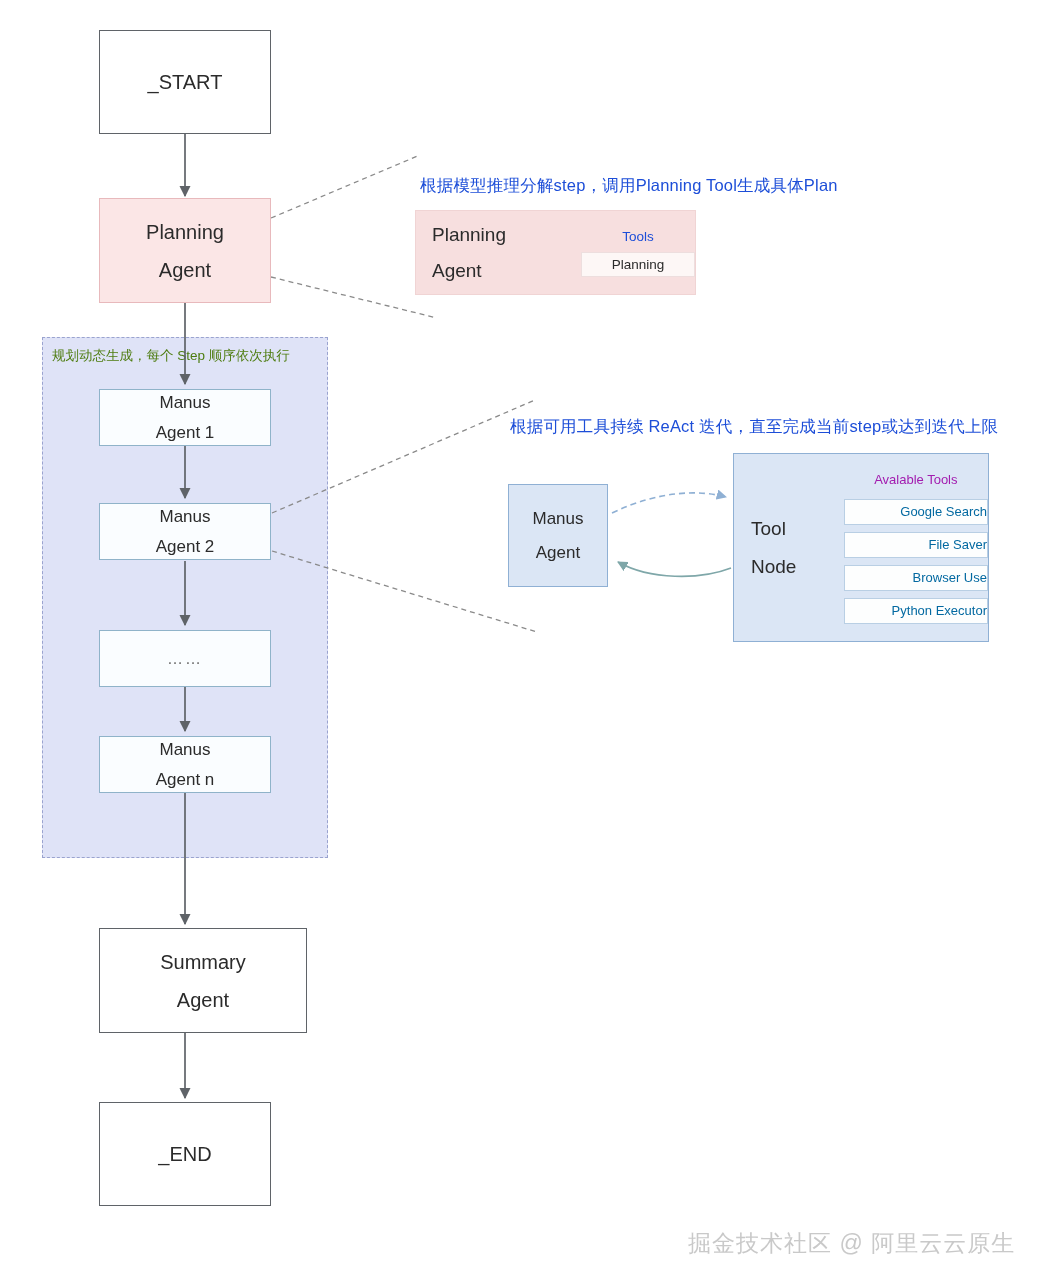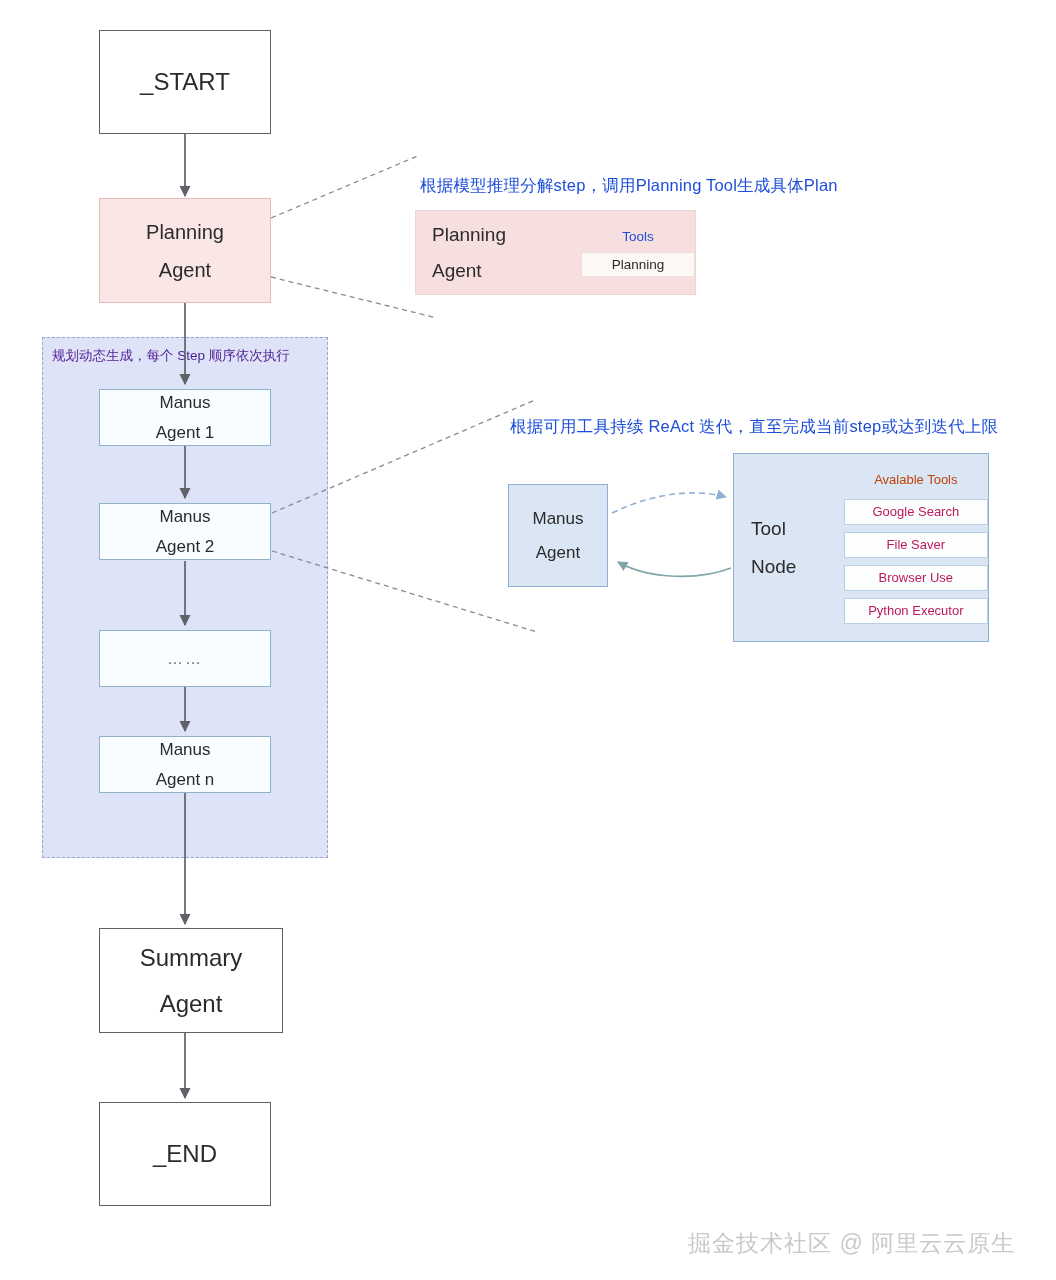--- a/index.html
+++ b/index.html
@@ -30,21 +30,21 @@
   }
   .node .line {
     display: block;
     white-space: nowrap;
   }
 
   
   .node-plain {
     background: #ffffff;
     border: 1.6px solid #5f6368;
-    font-size: 24px;
+    font-size: 20px;
     color: #2b2b2b;
     align-items: center;
   }
 
   
   .node-pink {
     background: #fbe6e6;
     border: 1.5px solid #e8b9bc;
     font-size: 20px;
     color: #2b2b2b;
@@ -62,21 +62,21 @@
   
   .group-box {
     position: absolute;
     box-sizing: border-box;
     background: #dfe3f7;
     border: 1.6px dashed #9aa3cf;
   }
   .group-label {
     position: absolute;
     font-size: 13.5px;
-    color: #4c1d95;
+    color: #4d7c0f;
     white-space: nowrap;
   }
 
   
   .annotation {
     position: absolute;
     font-size: 16.5px;
     color: #1d4ed8;
     white-space: nowrap;
     letter-spacing: 0.2px;
@@ -140,31 +140,31 @@
   }
   .tool-node-card .right-col {
     margin-left: 14px;
     display: flex;
     flex-direction: column;
     align-items: center;
     width: 157px;
   }
   .tool-node-card .tools-head {
     font-size: 13px;
-    color: #c2410c;
+    color: #a21caf;
     margin-bottom: 12px;
   }
   .tool-chip-blue {
     width: 100%;
     box-sizing: border-box;
     background: #fdfefe;
     border: 1px solid #b9cfe4;
     font-size: 13px;
-    color: #be185d;
-    text-align: center;
+    color: #0369a1;
+    text-align: right;
     padding: 4.5px 0;
     margin-bottom: 7px;
   }
   .tool-chip-blue:last-child { margin-bottom: 0; }
 
   .node-manus-blue {
     position: absolute;
     box-sizing: border-box;
     background: #dbe6f5;
     border: 1.4px solid #8fb0d4;
@@ -262,21 +262,21 @@
 
   <div class="node node-manus" style="left:99px; top:630px; width:172px; height:57px;">
     <span class="line dots-text">……</span>
   </div>
 
   <div class="node node-manus" style="left:99px; top:736px; width:172px; height:57px;">
     <span class="line">Manus</span>
     <span class="line">Agent n</span>
   </div>
 
-  <div class="node node-plain" style="left:99px; top:928px; width:184px; height:105px;">
+  <div class="node node-plain" style="left:99px; top:928px; width:208px; height:105px;">
     <span class="line">Summary</span>
     <span class="line">Agent</span>
   </div>
 
   <div class="node node-plain" style="left:99px; top:1102px; width:172px; height:104px;">
     <span class="line">_END</span>
   </div>
 
   <div class="annotation" style="left:420px; top:175px;">根据模型推理分解step，调用Planning Tool生成具体Plan</div>
 

